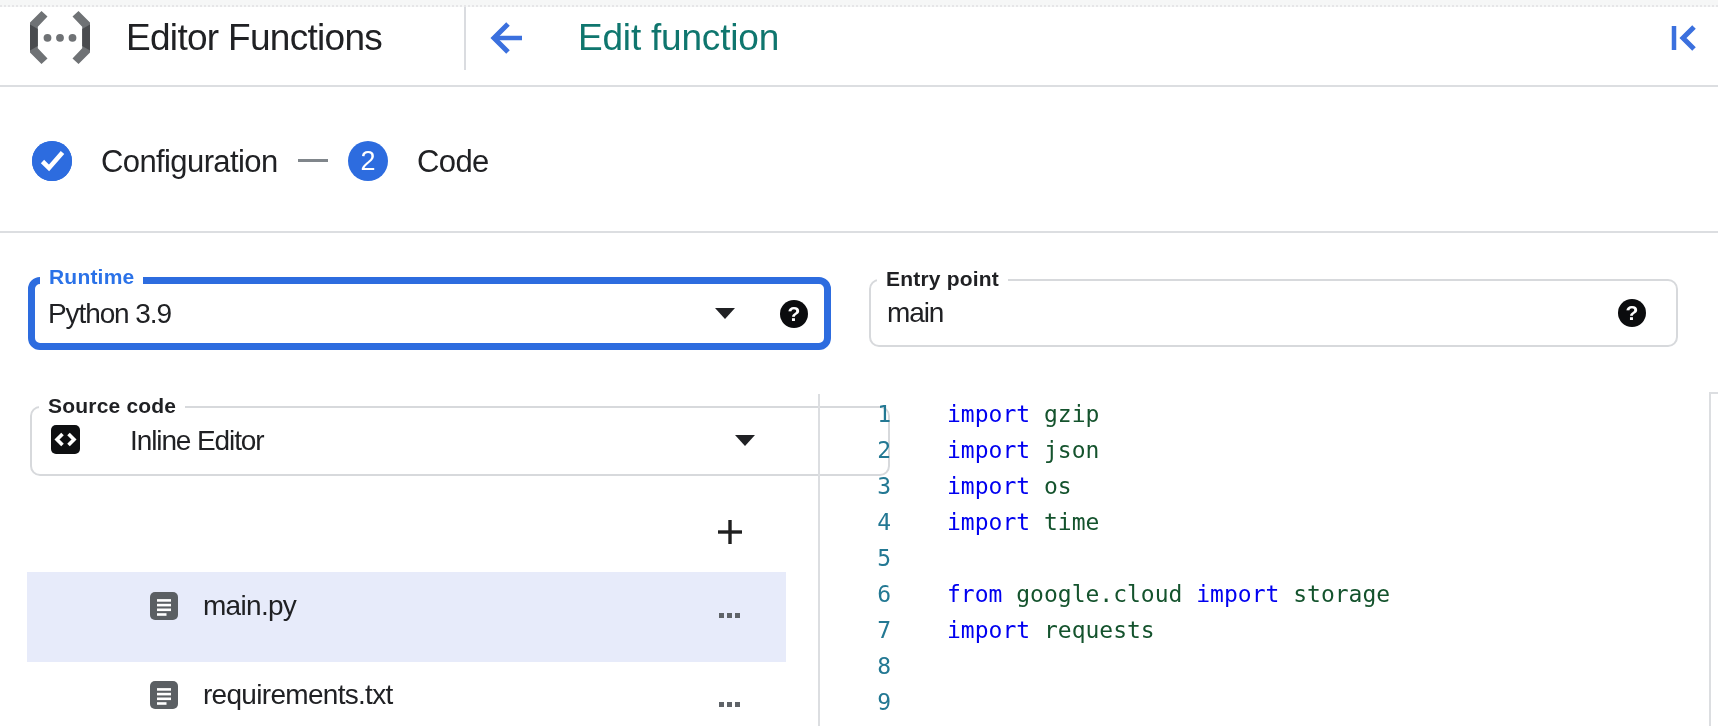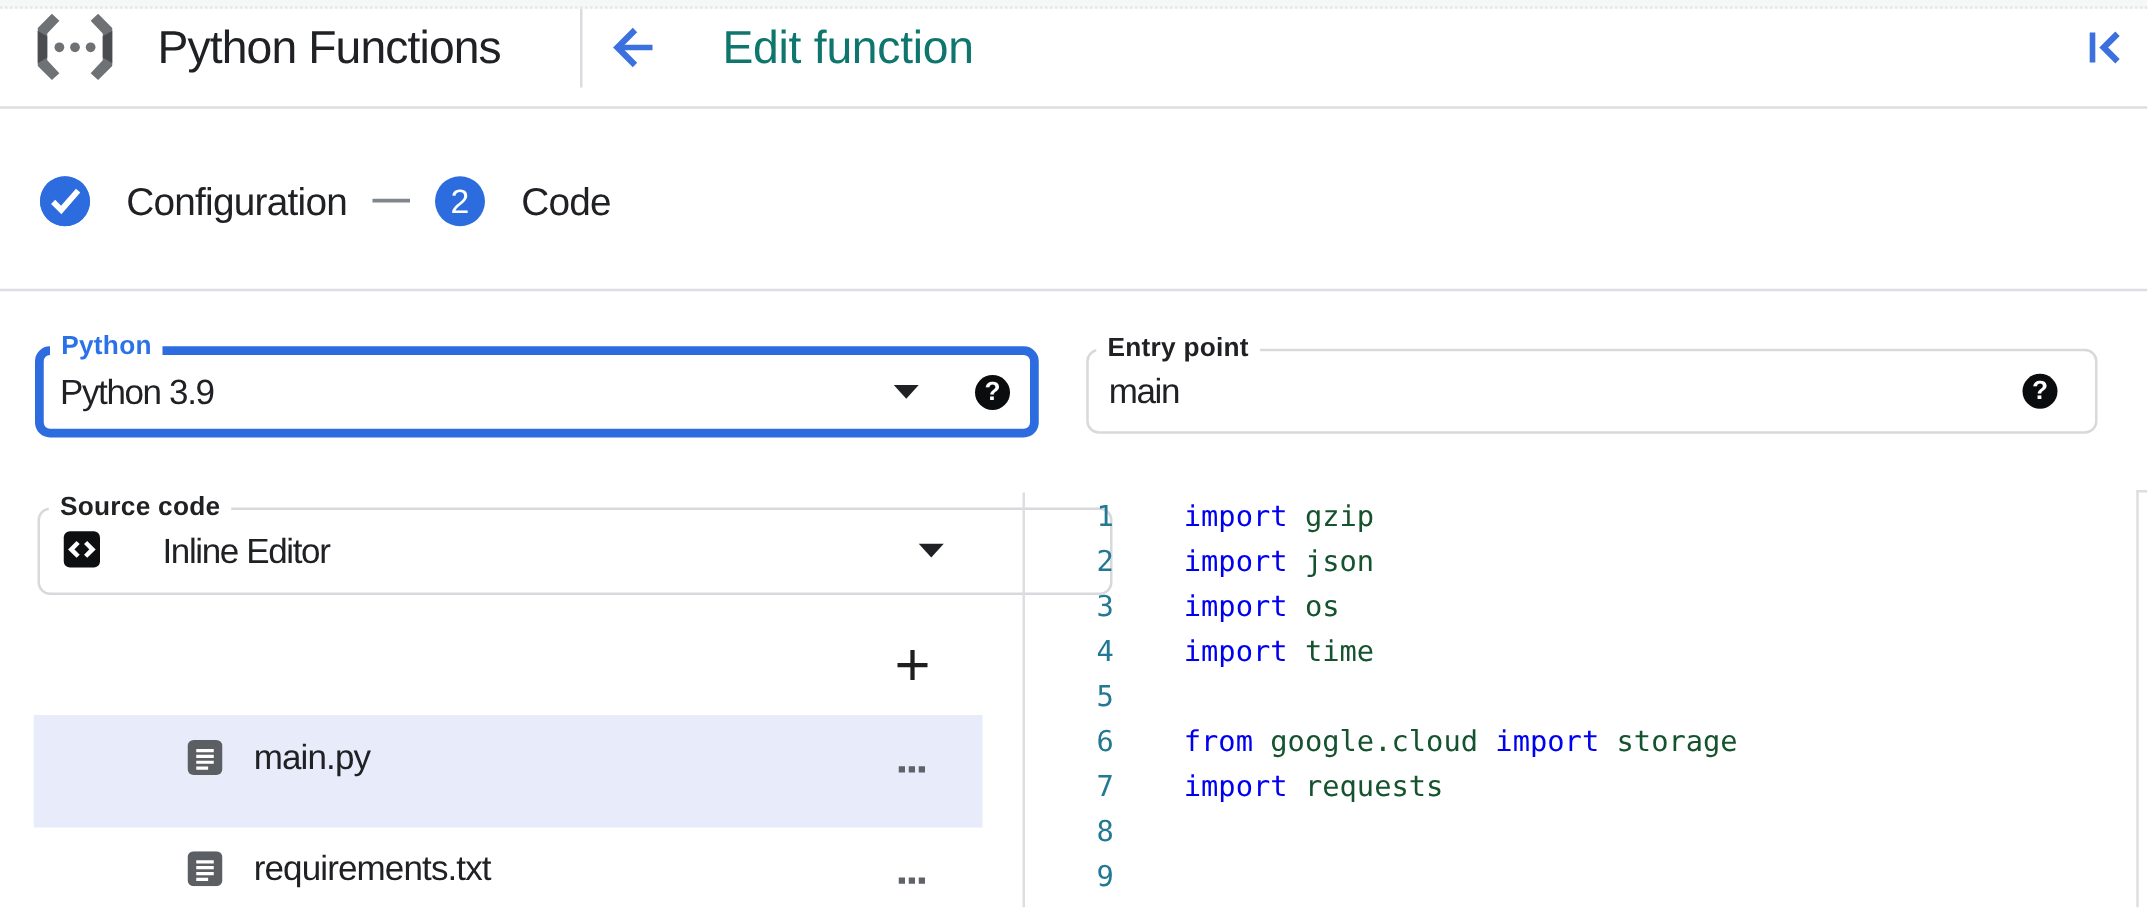--- a/index.html
+++ b/index.html
@@ -80,21 +80,21 @@
       <path d="M48.5,0 L42.5,5.5 L52.2,15.8 L52.2,37.2 L42.5,47.5 L48.5,53 L60,41.5 L60,11.5 Z"></path>
       <circle cx="17.5" cy="26.8" r="3.9"></circle>
       <circle cx="30" cy="26.8" r="3.9"></circle>
       <circle cx="42.5" cy="26.8" r="3.9"></circle>
     </g>
     <g fill="#4a4c4f">
       <path d="M0,13.5 L7.8,18 L7.8,35 L0,39.5 Z"></path>
       <path d="M60,13.5 L52.2,18 L52.2,35 L60,39.5 Z"></path>
     </g>
   </svg>
-  <div class="abs product-title">Python Functions</div>
+  <div class="abs product-title">Editor Functions</div>
   <div class="abs header-vdivider"></div>
   <svg class="abs back-btn" viewBox="0 0 40 36">
     <g stroke="#3b70de" fill="none">
       <path d="M22 4 L8 18 L22 32" stroke-width="5"></path>
       <path d="M8 18 L36 18" stroke-width="4.5"></path>
     </g>
   </svg>
   <div class="abs page-title">Edit function</div>
   <svg class="abs collapse-btn" viewBox="0 0 36 36">
     <g stroke="#3b70de" fill="none">
@@ -112,21 +112,21 @@
     </svg>
   </div>
   <div class="abs step-label first">Configuration</div>
   <div class="abs step-connector"></div>
   <div class="abs step-circle num">2</div>
   <div class="abs step-label second">Code</div>
 </div>
 
 <div class="field runtime-field">
   <div class="field-box focused"></div>
-  <div class="field-label blue" style="left:12px;">Python</div>
+  <div class="field-label blue" style="left:12px;">Runtime</div>
   <div class="field-value" style="left:20px; top:23px;">Python 3.9</div>
   <div class="dd-arrow" style="left:687px; top:31px;"></div>
   <div class="help-icon" style="left:752px; top:23px;">?</div>
 </div>
 
 <div class="field entry-field">
   <div class="field-box normal"></div>
   <div class="field-label dark" style="left:8px;">Entry point</div>
   <div class="field-value" style="left:18px; top:20px;">main</div>
   <div class="help-icon" style="left:749px; top:20px;">?</div>

